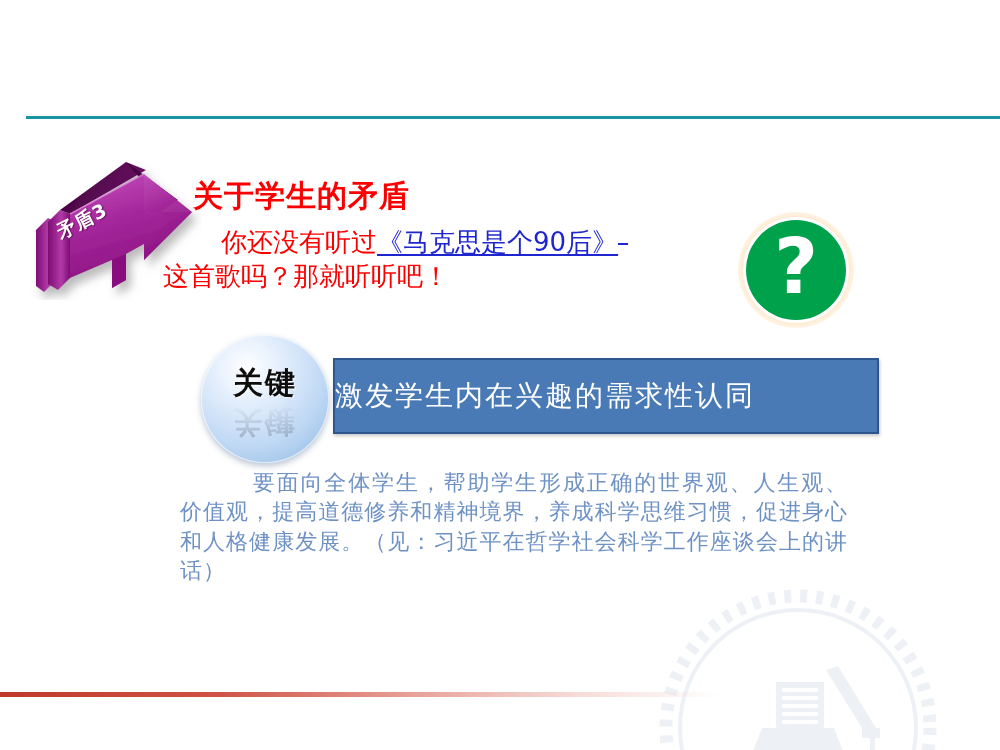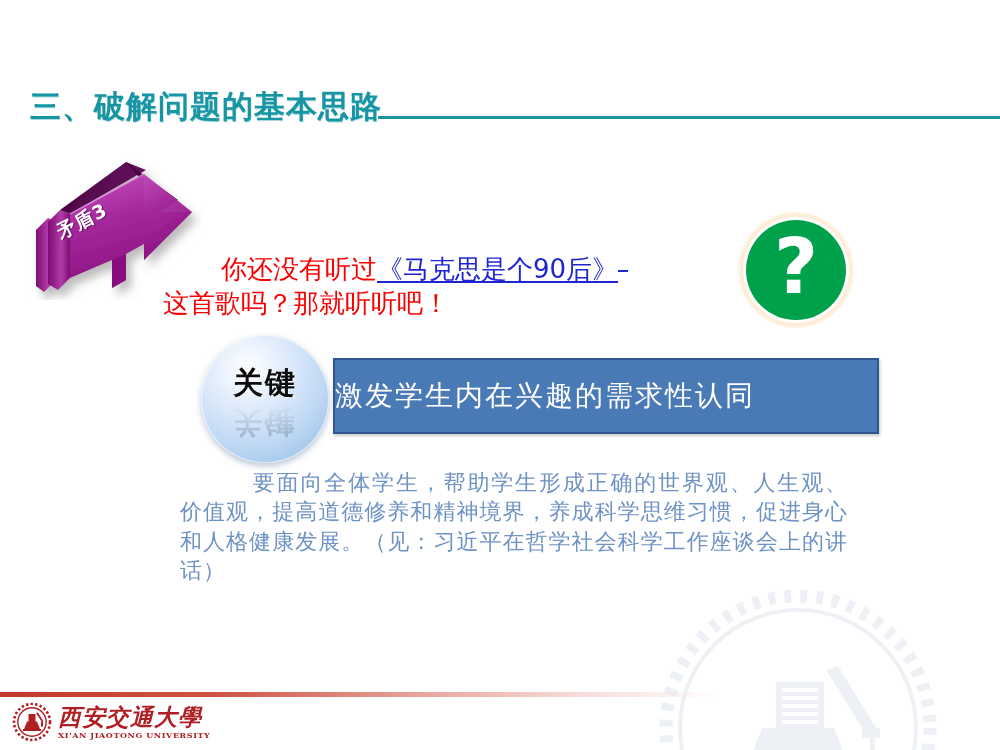--- a/index.html
+++ b/index.html
@@ -74,21 +74,21 @@
     top: 176px;
     font-size: 30px;
     font-weight: bold;
     color: #fb0000;
     letter-spacing: 1px;
     white-space: nowrap;
   }
   #mc-para {
     position: absolute;
     left: 163px;
-    top: 252px;
+    top: 225px;
     width: 580px;
     font-size: 26px;
     color: #fb0000;
     line-height: 1.32;
     letter-spacing: 0px;
   }
   #mc-para .indent { display:inline-block; width: 58px; }
   #mc-link {
     color: #1f26d0;
     text-decoration: underline;
@@ -271,21 +271,20 @@
     letter-spacing: 0.6px;
     margin-top: 3px;
   }
 </style>
 </head>
 <body>
 
 <div id="slide">
 
   <div id="title-block">
-    <div id="page-title">三、破解问题的基本思路</div>
     <div id="title-rule"></div>
   </div>
 
   <div id="arrow-graphic">
     <svg width="176" height="148" viewBox="0 0 176 148">
       <defs>
         <linearGradient id="arrFace" x1="0" y1="0" x2="0.3" y2="1">
           <stop offset="0%" stop-color="#c451bd"></stop>
           <stop offset="45%" stop-color="#a6289c"></stop>
           <stop offset="100%" stop-color="#8a1180"></stop>
@@ -317,20 +316,21 @@
         <path d="M118,22 L166,60 L118,108 L118,92 L140,72 L118,60 Z" fill="url(#arrFace)" opacity="0.95"></path>
 
         <path d="M86,108 L100,102 L100,128 L86,136 Z" fill="#8a1180"></path>
 
         <path d="M44,62 L118,22" stroke="#e090dd" stroke-width="1.5" fill="none" opacity="0.7"></path>
       </g>
     </svg>
   </div>
   <div id="arrow-label">矛盾3</div>
 
+  <div id="mc-heading">关于学生的矛盾</div>
 
   <div id="mc-para"><span class="indent"></span><span>你还没有听过</span><a id="mc-link" href="#">《马克思是个90后》</a><span id="mc-link-tail"></span><br><span>这首歌吗？那就听听吧！</span></div>
 
   <div id="question-badge">
     <div id="question-glow"></div>
     <div id="question-disc"></div>
     <div id="question-mark">?</div>
   </div>
 
   <div id="key-circle">
@@ -370,30 +370,14 @@
         <circle cx="224" cy="200" r="8" fill="none" stroke="#7e93ba" stroke-width="5"></circle>
 
         <rect x="84" y="196" width="132" height="12"></rect>
         <path d="M70,208 L230,208 L222,222 L78,222 Z"></path>
       </g>
       <text x="172" y="190" font-family="DejaVu Sans, sans-serif" font-size="22" font-weight="bold" fill="#cfd8e6">1896</text>
     </svg>
   </div>
 
   <div id="footer-rule"></div>
-  <div id="footer-logo">
-    <div id="logo-emblem">
-      <svg width="40" height="40" viewBox="0 0 40 40">
-        <circle cx="20" cy="20" r="18" fill="none" stroke="#b01f24" stroke-width="2.6" stroke-dasharray="2.4 2.2"></circle>
-        <circle cx="20" cy="20" r="14.2" fill="none" stroke="#b01f24" stroke-width="1.4"></circle>
-        <path d="M12,27 L28,27 L25,19.5 L23.5,19.5 L23.5,12 L16.5,12 L16.5,19.5 L15,19.5 Z" fill="#b01f24"></path>
-        <path d="M24,11 L29.5,19.5 L31.5,19.5 L26,10.5 Z" fill="#b01f24"></path>
-        <rect x="29" y="19.5" width="2" height="5" fill="#b01f24"></rect>
-        <rect x="11" y="27" width="18" height="2" fill="#b01f24"></rect>
-      </svg>
-    </div>
-    <div id="logo-text-wrap">
-      <div id="logo-cn">西安交通大學</div>
-      <div id="logo-en">XI'AN JIAOTONG UNIVERSITY</div>
-    </div>
-  </div>
 
 </div>
 
 </body></html>

